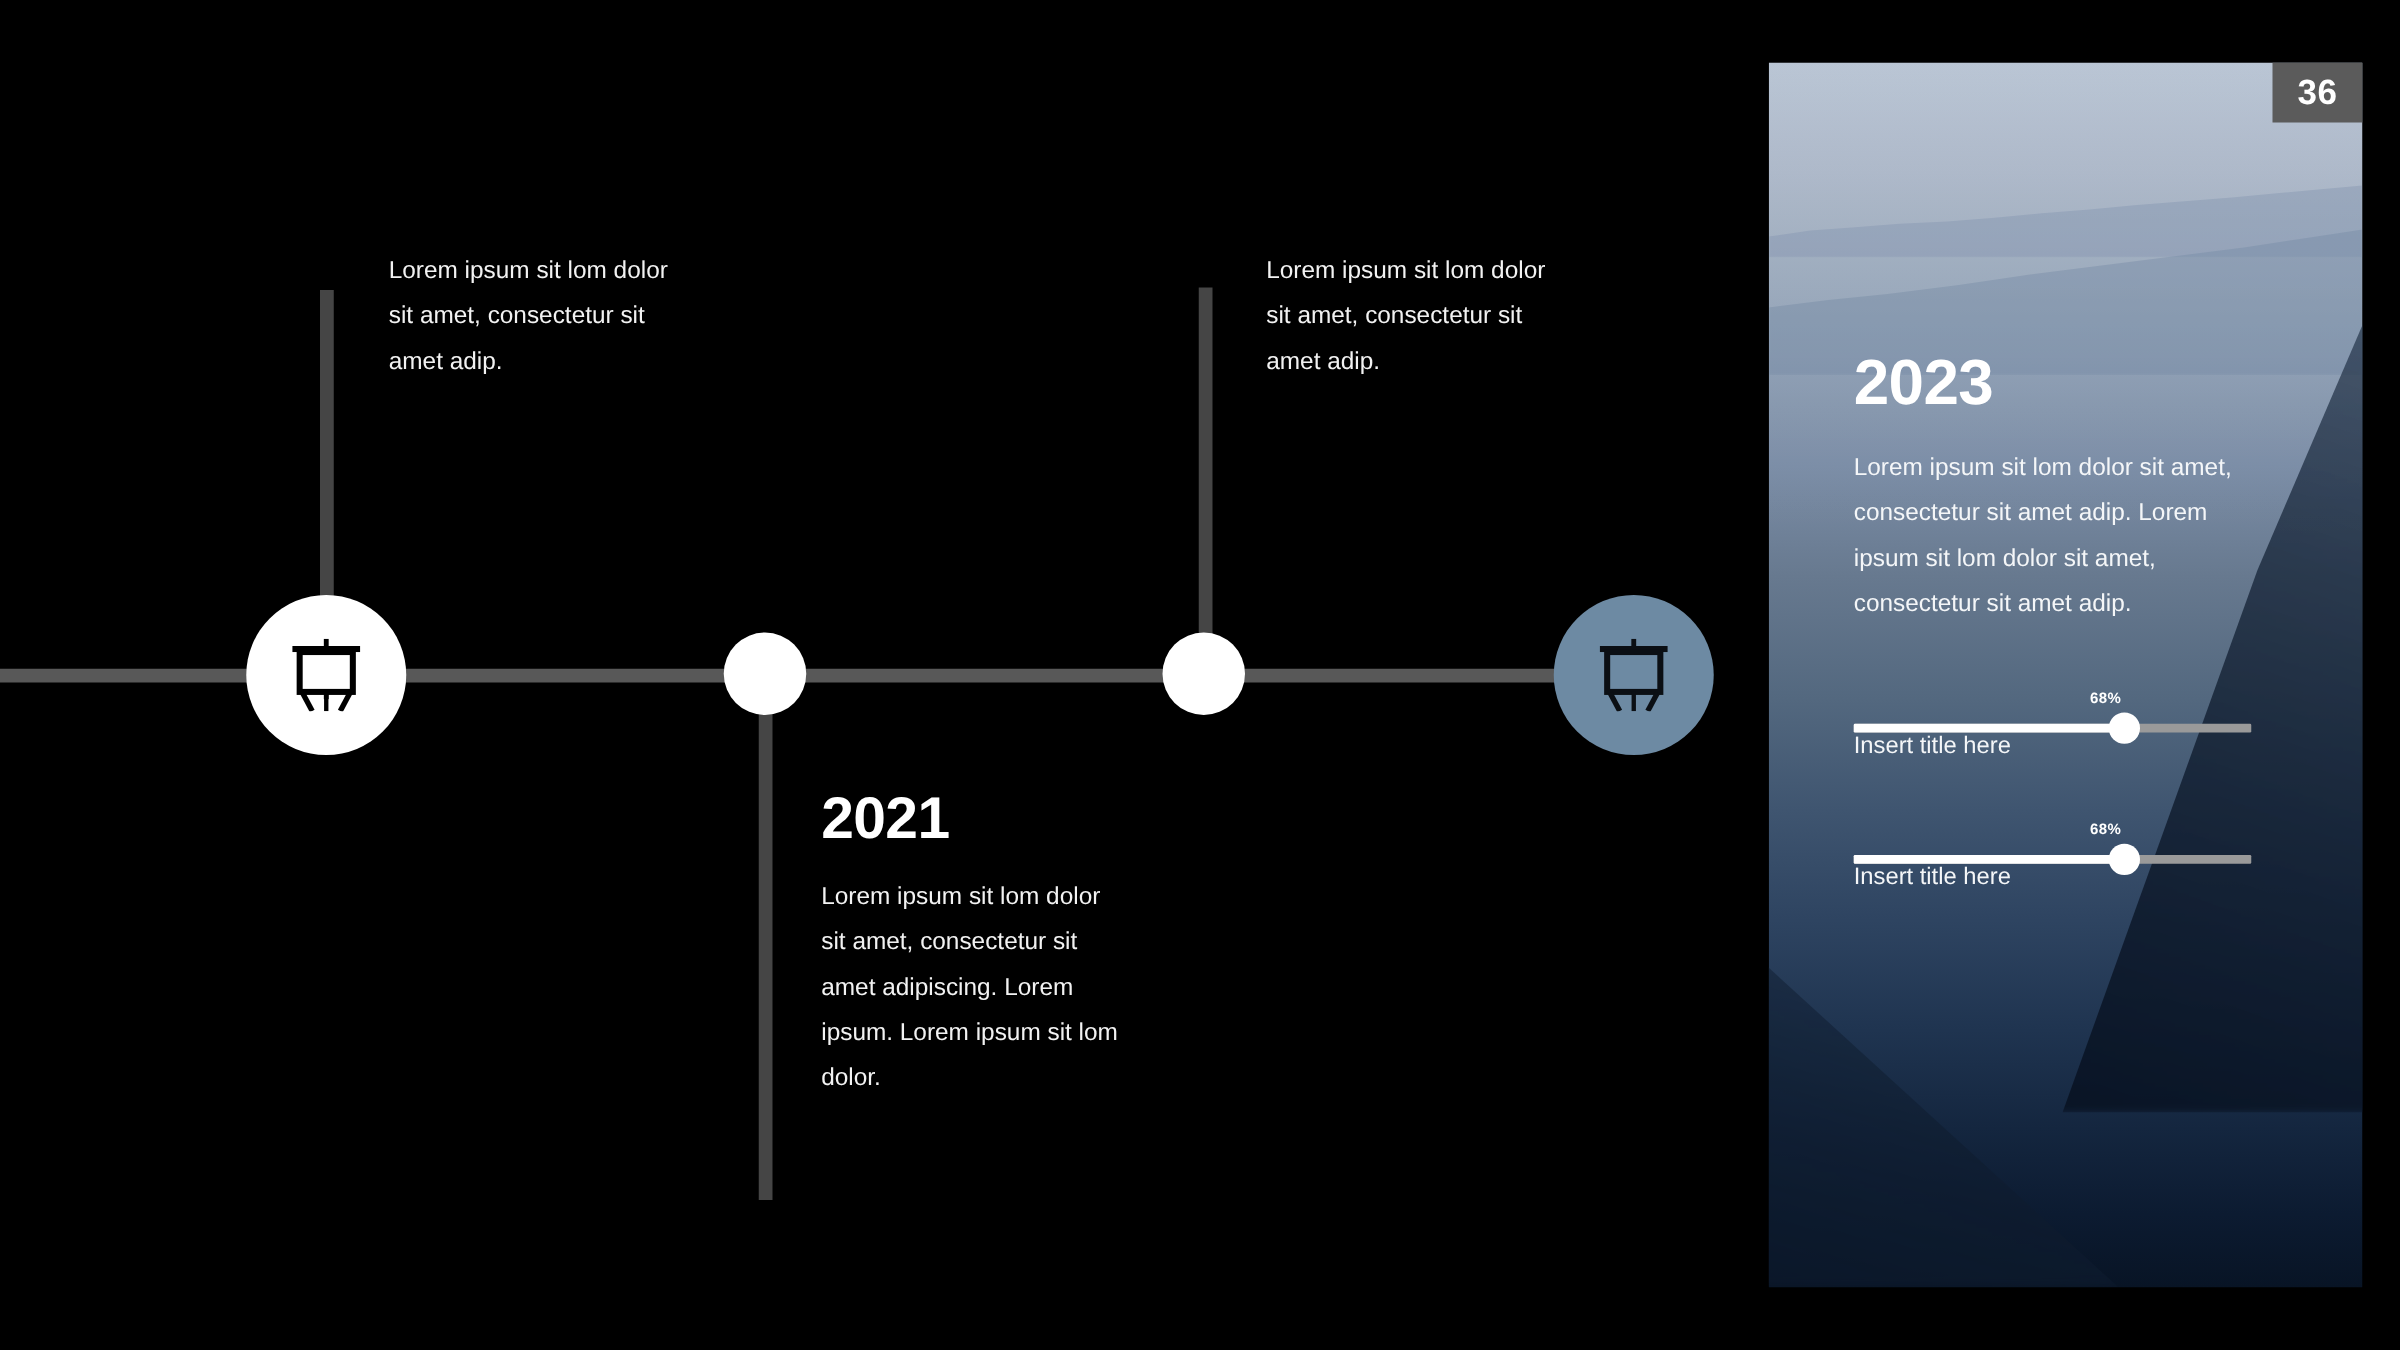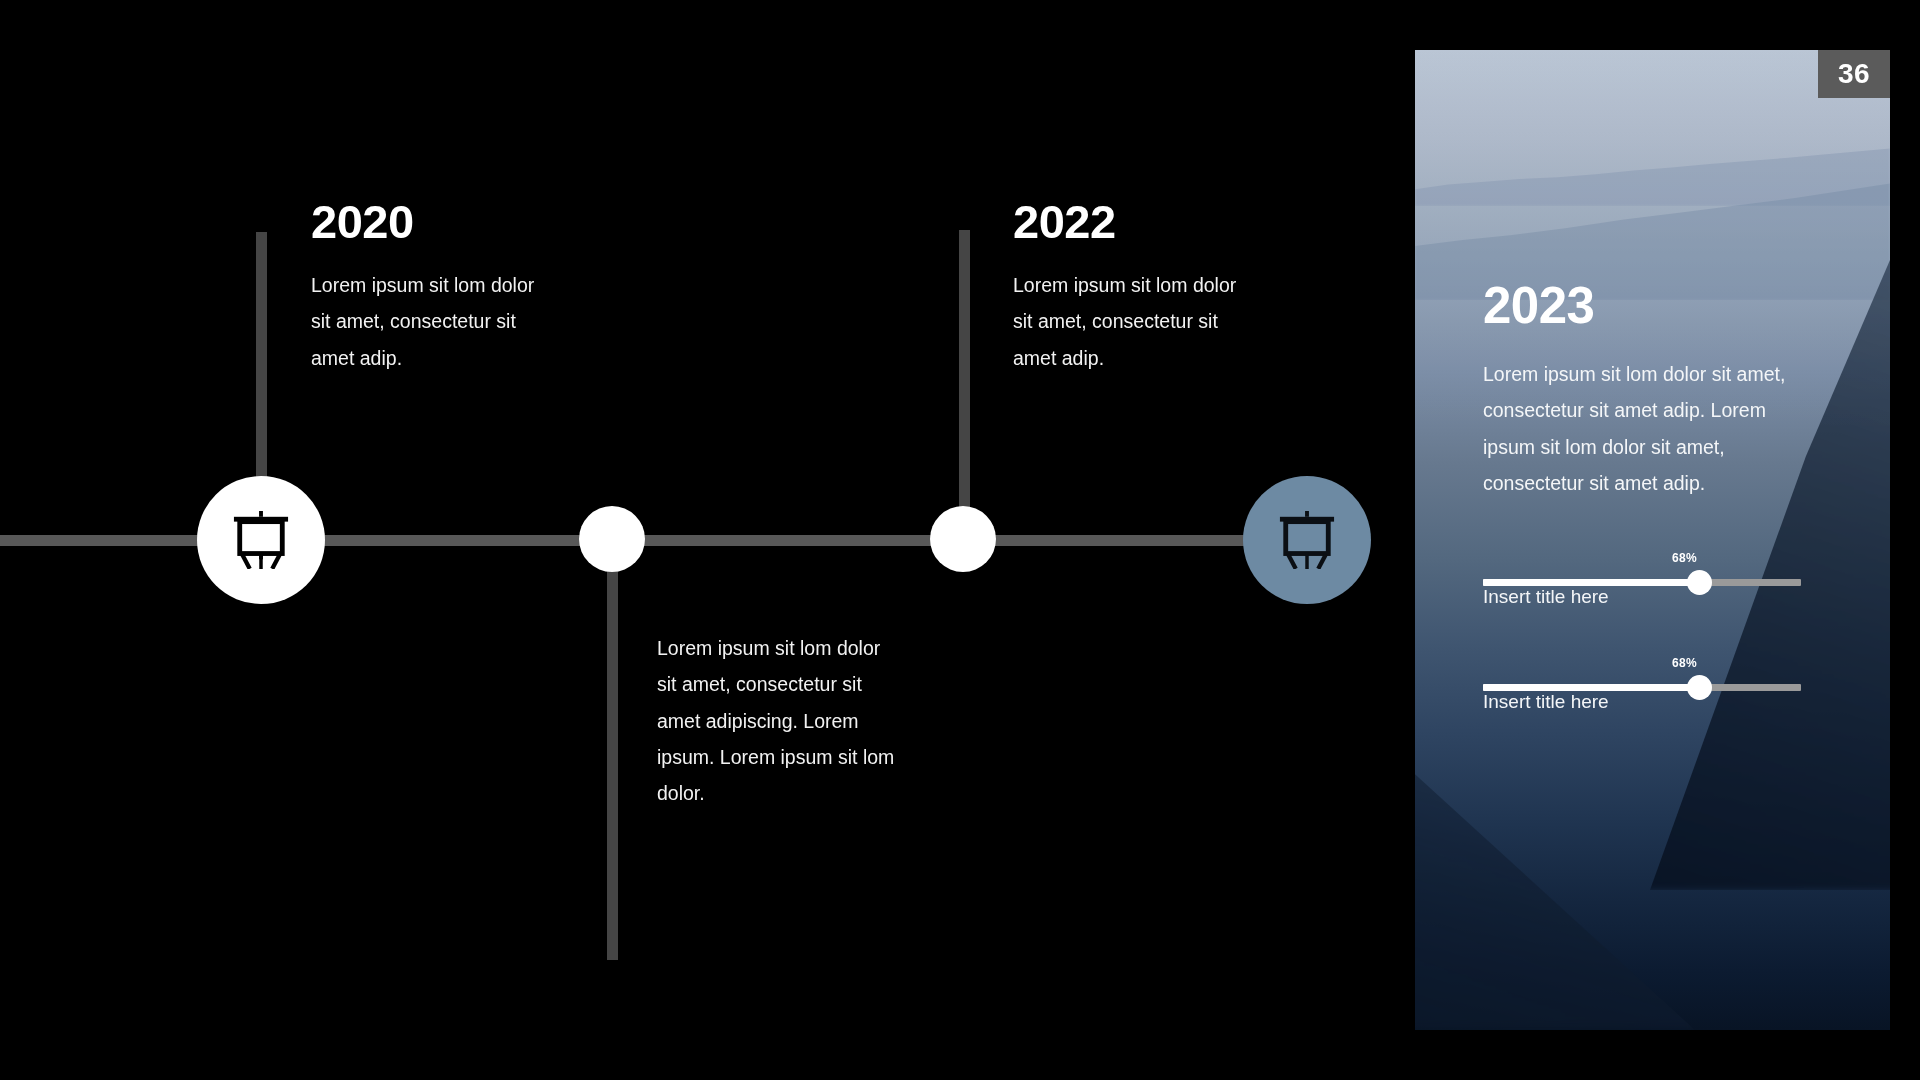--- a/index.html
+++ b/index.html
@@ -222,30 +222,29 @@
       <rect x="30" y="0" width="4" height="6" fill="#0b0f14"></rect>
       <rect x="4" y="6" width="56" height="5" fill="#0b0f14"></rect>
       <rect x="10" y="11" width="44" height="33" fill="none" stroke="#0b0f14" stroke-width="5"></rect>
       <rect x="30.2" y="44" width="3.6" height="16" fill="#0b0f14"></rect>
       <rect x="14" y="44" width="4.4" height="17" fill="#0b0f14" transform="rotate(-28 16 52)"></rect>
       <rect x="45.6" y="44" width="4.4" height="17" fill="#0b0f14" transform="rotate(28 48 52)"></rect>
     </svg>
   </div>
 
   <div class="block block-2020">
-    <div class="yr">2020</div>
     <div class="body-txt">Lorem ipsum sit lom dolor sit amet, consectetur sit amet adip.</div>
   </div>
 
   <div class="block block-2021">
+    <div class="yr">2021</div>
     <div class="body-txt">Lorem ipsum sit lom dolor sit amet, consectetur sit amet adipiscing. Lorem ipsum. Lorem ipsum sit lom dolor.</div>
   </div>
 
   <div class="block block-2022">
-    <div class="yr">2022</div>
     <div class="body-txt">Lorem ipsum sit lom dolor sit amet, consectetur sit amet adip.</div>
   </div>
 
   <div class="panel">
     <div class="panel-photo">
       <div class="ridge ridge-a"></div>
       <div class="ridge ridge-b"></div>
       <div class="slope-right"></div>
       <div class="slope-left"></div>
       <div class="haze"></div>

